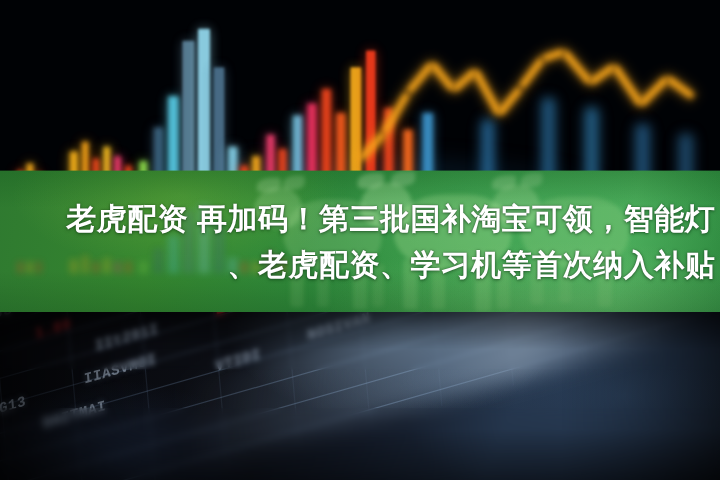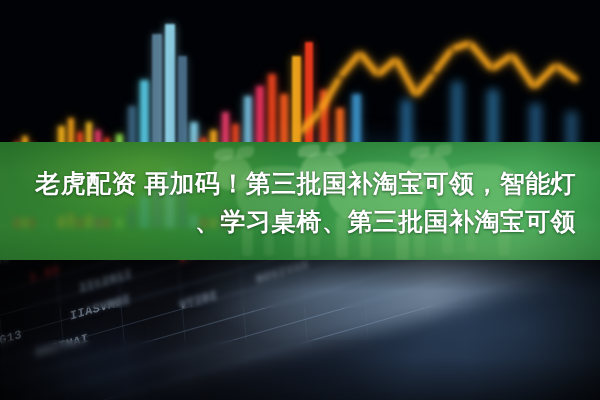--- a/index.html
+++ b/index.html
@@ -106,21 +106,21 @@
     pointer-events: none;
   }
   .headline .line {
     color: #ffffff;
     font-size: 25px;
     font-weight: 700;
     letter-spacing: .4px;
     line-height: 38px;
     white-space: nowrap;
     text-shadow: 0 1px 3px rgba(0,40,10,.55), 0 0 1px rgba(0,0,0,.5);
-    padding-right: 24px;
+    padding-right: 4px;
   }
   .headline .line-1 { }
   .headline .line-2 { }
 
   
   .terminal {
     position: absolute;
     left: 0; top: 260px;
     width: 600px; height: 140px;
     overflow: hidden;
@@ -294,21 +294,21 @@
       <div class="leg" style="left:34px; top:68px; width:11px; height:38px; background:rgba(128,192,115,.26);"></div>
       <div class="leg" style="left:58px; top:70px; width:10px; height:34px; background:rgba(128,192,115,.22);"></div>
       <div class="leg" style="left:90px; top:68px; width:12px; height:40px; background:rgba(138,200,122,.24);"></div>
     </div>
 
     <div class="band-sheen"></div>
   </div>
 
   <div class="headline">
     <div class="line line-1">老虎配资 再加码！第三批国补淘宝可领，智能灯</div>
-    <div class="line line-2">、学习桌椅、第三批国补淘宝可领</div>
+    <div class="line line-2">、老虎配资、学习机等首次纳入补贴</div>
   </div>
 
   <div class="terminal">
     <div class="term-bg"></div>
     <div class="term-plane" id="term-plane">
         <div class="trow" style="top: 50px;"></div>
         <div class="trow" style="top: 72px;"></div>
         <div class="trow" style="top: 94px;"></div>
         <div class="trow" style="top: 116px;"></div>
         <div class="trow" style="top: 138px;"></div>

